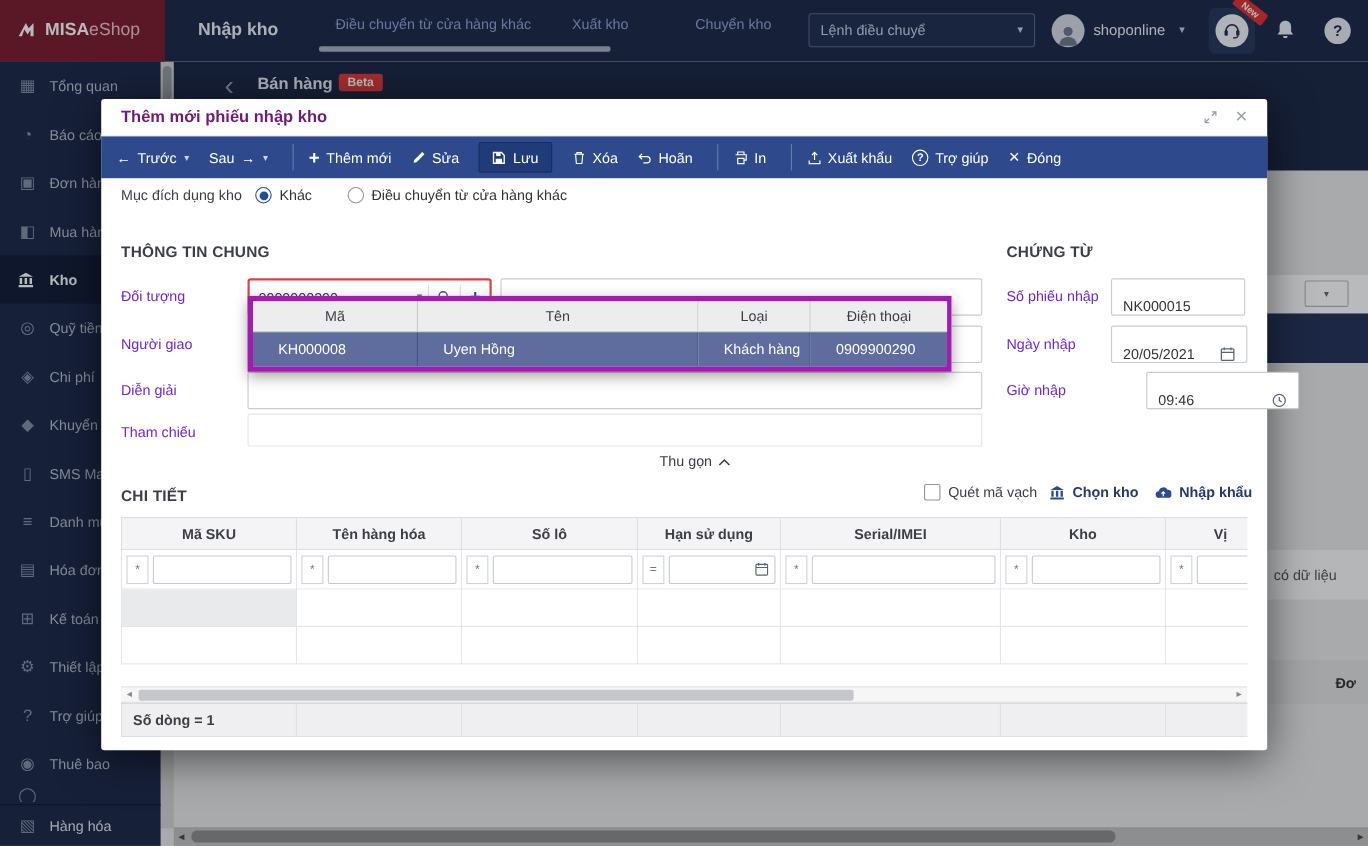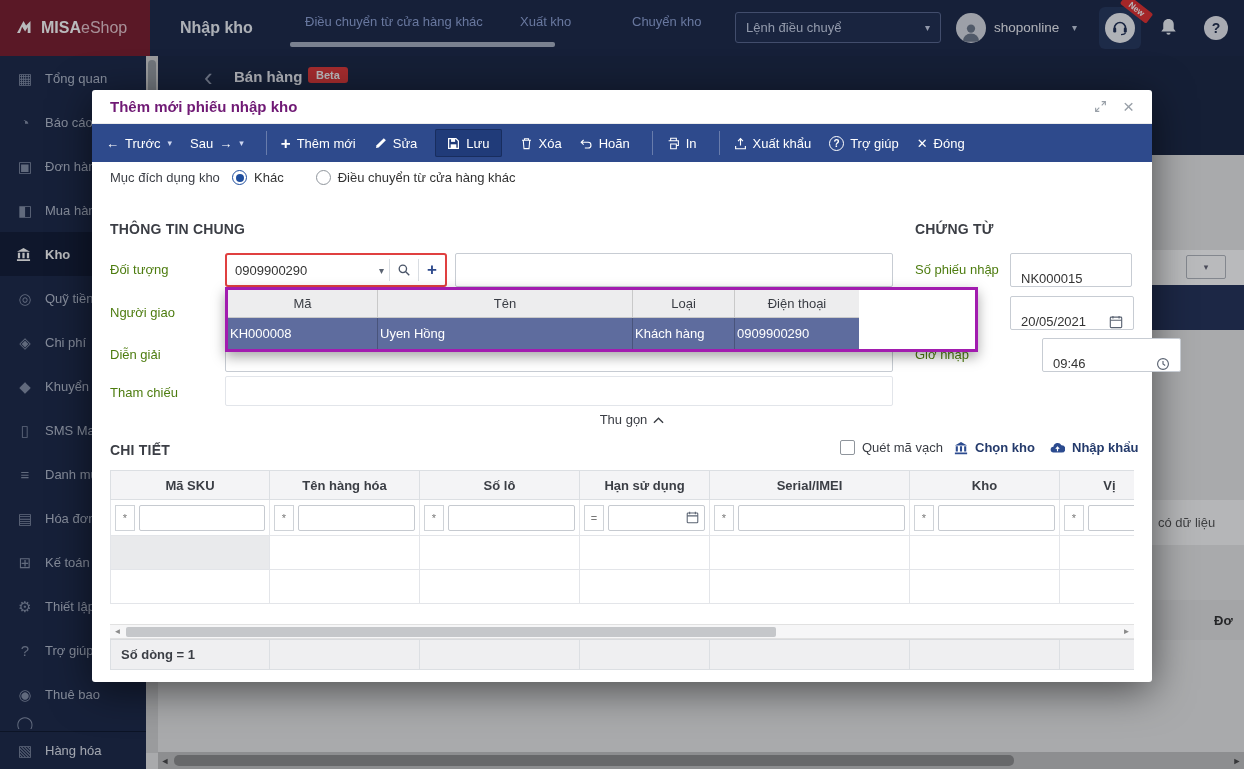--- a/index.html
+++ b/index.html
@@ -84,39 +84,39 @@
     display:inline-flex;align-items:center;justify-content:center}
   .plus{font-size:17px;font-weight:bold;line-height:1}
 
   .purpose{position:absolute;left:18px;top:80px;display:flex;align-items:center;gap:10px}
   .purpose .plabel{color:#3c3f46;width:112px}
   .radio{width:15px;height:15px;border-radius:50%;border:1.5px solid #8f959c;background:#fff;display:inline-block;position:relative;cursor:pointer}
   .radio.checked{border-color:#1f4e9e}
   .radio.checked::after{content:"";position:absolute;inset:2.5px;border-radius:50%;background:#1f4e9e}
   .ropt{display:flex;align-items:center;gap:7px;margin-right:22px}
   .sechead{position:absolute;font-size:14px;font-weight:bold;color:#3b3e45;letter-spacing:.2px}
-  .flabel{position:absolute;left:18px;color:#4d7c0f}
+  .flabel{position:absolute;left:18px;color:#6d28d9}
   .inp{border:1px solid #c7ccd3;border-radius:2px;height:34px;background:#fff;font-size:13px;color:#333;padding:0 10px}
   input.inp{outline:none;font-family:inherit}
   .vinp{display:flex;align-items:flex-end;justify-content:space-between}
 
   .combo{position:absolute;left:133px;top:163px;width:222px;height:34px;border:2px solid #e04040;border-radius:3px;
     background:#fff;display:flex;align-items:center}
   .combo .val{flex:1;padding-left:8px;color:#333}
   .combo .car{color:#5b6472;font-size:10px;padding:0 5px}
   .combo .vline{width:1px;height:22px;background:#d9dde2}
   .combo .icobtn{width:28px;display:flex;align-items:center;justify-content:center;color:#4a5568;cursor:pointer}
   .combo .addbtn{width:26px;display:flex;align-items:center;justify-content:center;color:#2e4a8c;font-size:17px;font-weight:bold;cursor:pointer}
 
-  .ddown{position:absolute;left:133px;top:197px;width:753px;background:#fff;z-index:6;border:3px solid #a21caf;
+  .ddown{position:absolute;left:133px;top:179px;width:640px;background:#fff;z-index:6;border:5px solid #a21caf;
     box-shadow:0 5px 12px rgba(0,0,0,.35)}
   .ddh,.ddr{display:grid;grid-template-columns:150px 255px 102px 124px}
   .ddh div{height:28px;line-height:28px;text-align:center;background:#ededee;color:#3a3d44;border-right:1px solid #c9c9c9;border-bottom:1px solid #c9c9c9}
   .ddh div:last-child{border-right:none}
-  .ddr div{height:31px;line-height:31px;padding-left:2px;background:#5e6c9e;color:#fff;border-right:1px solid rgba(0,0,0,.22)}
+  .ddr div{height:31px;line-height:31px;padding-left:23px;background:#5e6c9e;color:#fff;border-right:1px solid rgba(0,0,0,.22)}
   .ddr div:last-child{border-right:none}
 
   .collapse{position:absolute;left:480px;top:322px;width:120px;display:flex;align-items:center;justify-content:center;gap:6px;color:#3a3d44;cursor:pointer}
 
   .dact{position:absolute;top:350px;display:flex;align-items:center;gap:7px;color:#243a6b;font-weight:bold;cursor:pointer}
   .checkbox{width:15px;height:15px;border:1.5px solid #8f959c;border-radius:2px;background:#fff;display:inline-block;cursor:pointer}
 
   
   .dtable{position:absolute;left:18px;top:380px;width:1024px;overflow:hidden}
   .trow{display:grid;grid-template-columns:160px 150px 160px 130px 200px 150px 100px;width:1050px}

